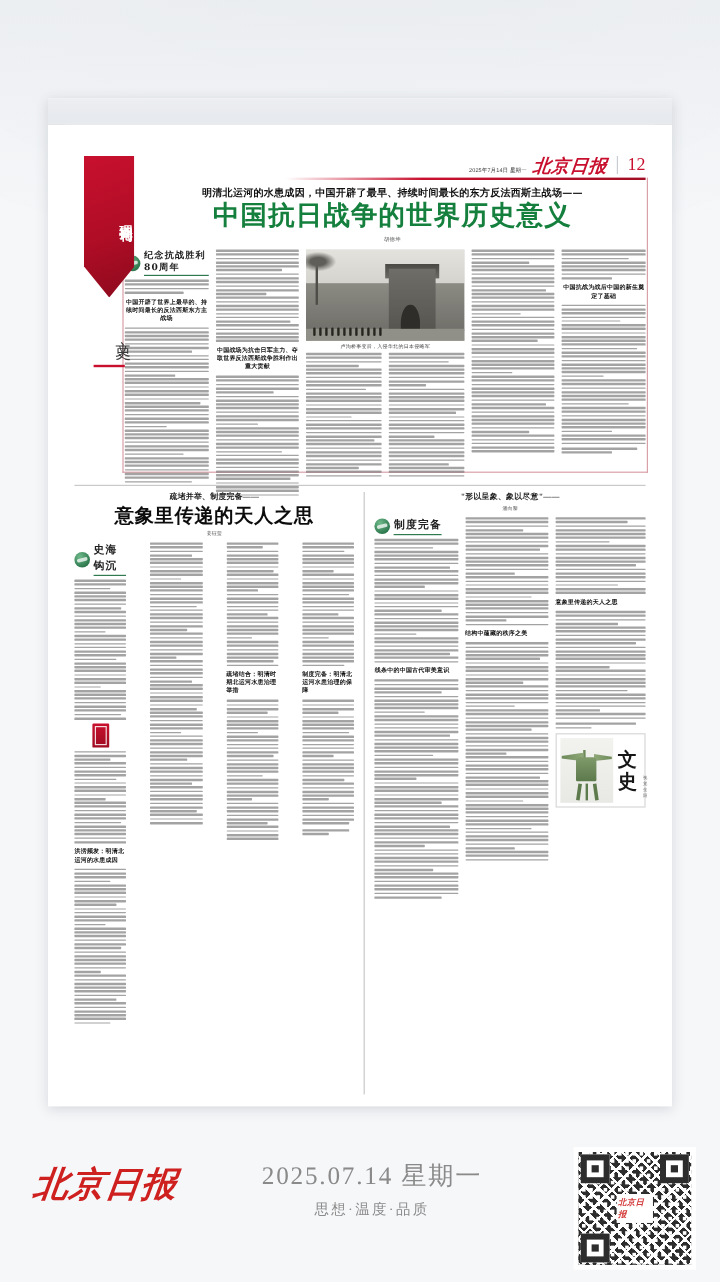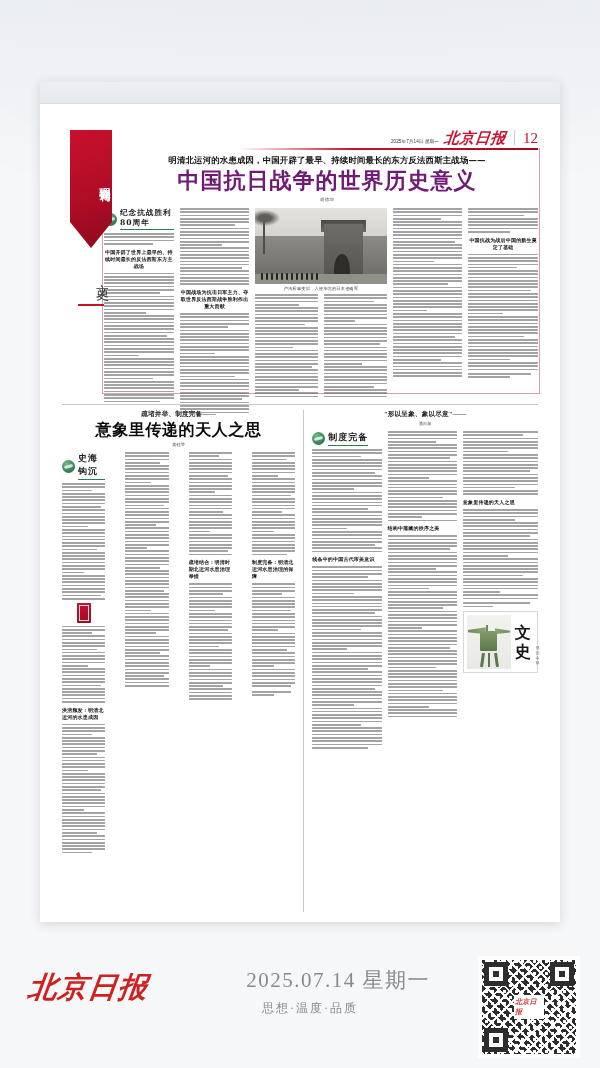--- a/index.html
+++ b/index.html
@@ -47,21 +47,21 @@
   .mh-div{width:1px;height:15px;background:#c9ccd0;margin:0 3px 1px 3px;}
   .mh-page{font-size:15px;color:#c8102e;font-weight:400;line-height:1;
     font-family:"Liberation Serif",serif;}
   .red-rule{position:absolute;right:8px;top:44px;width:300px;height:2px;
     background:linear-gradient(90deg,rgba(200,16,46,0) 0%,#c8102e 38%,#a00d22 100%);z-index:5;}
 
   
   .lead{position:absolute;left:62px;right:8px;top:50px;}
   .lead-kicker{text-align:center;font-size:8.4px;font-weight:700;color:#111;
     letter-spacing:.2px;line-height:12px;font-family:"DejaVu Serif",serif;}
-  .lead-title{text-align:center;font-size:22px;font-weight:700;color:#701a75;
+  .lead-title{text-align:center;font-size:22px;font-weight:700;color:#15803d;
     letter-spacing:1px;line-height:26px;margin-top:2px;font-family:"DejaVu Sans",sans-serif;}
   .lead-byline{text-align:center;font-size:4.4px;color:#555;margin-top:3px;letter-spacing:.3px;}
 
   
   .topframe{position:absolute;left:48px;top:44px;right:6px;height:246px;
     border:1px solid #d9a0a8;border-top:none;pointer-events:none;}
 
   
   .col{position:relative;}
   .lines{display:flex;flex-direction:column;gap:1.6px;}
@@ -134,21 +134,21 @@
   .bz-post{position:absolute;left:19px;top:10px;width:2px;height:8px;background:#6d8a5a;}
   .art-ws{font-size:16px;font-weight:700;line-height:19px;color:#161616;
     font-family:"DejaVu Sans",sans-serif;letter-spacing:1px;}
   .art-credit{font-size:3.6px;color:#666;line-height:5px;align-self:flex-end;margin-bottom:3px;}
 
   
   .footer{position:absolute;left:0;right:0;top:930px;height:138px;}
   .f-logo{position:absolute;left:28px;top:38px;font-size:29px;color:#cf2020;font-weight:700;
     font-family:"DejaVu Serif",serif;font-style:italic;letter-spacing:1px;transform:skewX(-7deg);}
   .f-center{position:absolute;left:190px;top:36px;width:240px;text-align:center;color:#8a8a8a;}
-  .f-date{font-size:21px;letter-spacing:1.5px;font-family:"Liberation Serif",serif;text-align:right;}
+  .f-date{font-size:21px;letter-spacing:1.5px;font-family:"Liberation Serif",serif;}
   .f-slogan{font-size:12px;letter-spacing:2px;margin-top:6px;font-family:Liberation Serif, serif;}
   .qr{position:absolute;right:20px;top:26px;width:102px;height:102px;background:#fff;padding:4px;}
   .qr-grid{width:100%;height:100%;position:relative;
     background-image:
       repeating-linear-gradient(90deg,#111 0 3px,transparent 3px 6px),
       repeating-linear-gradient(0deg,#111 0 3px,transparent 3px 6px);
     background-size:6px 6px;opacity:.88;}
   .qr-mask{position:absolute;inset:0;
     background-image:
       repeating-linear-gradient(45deg,#fff 0 2px,transparent 2px 7px),

